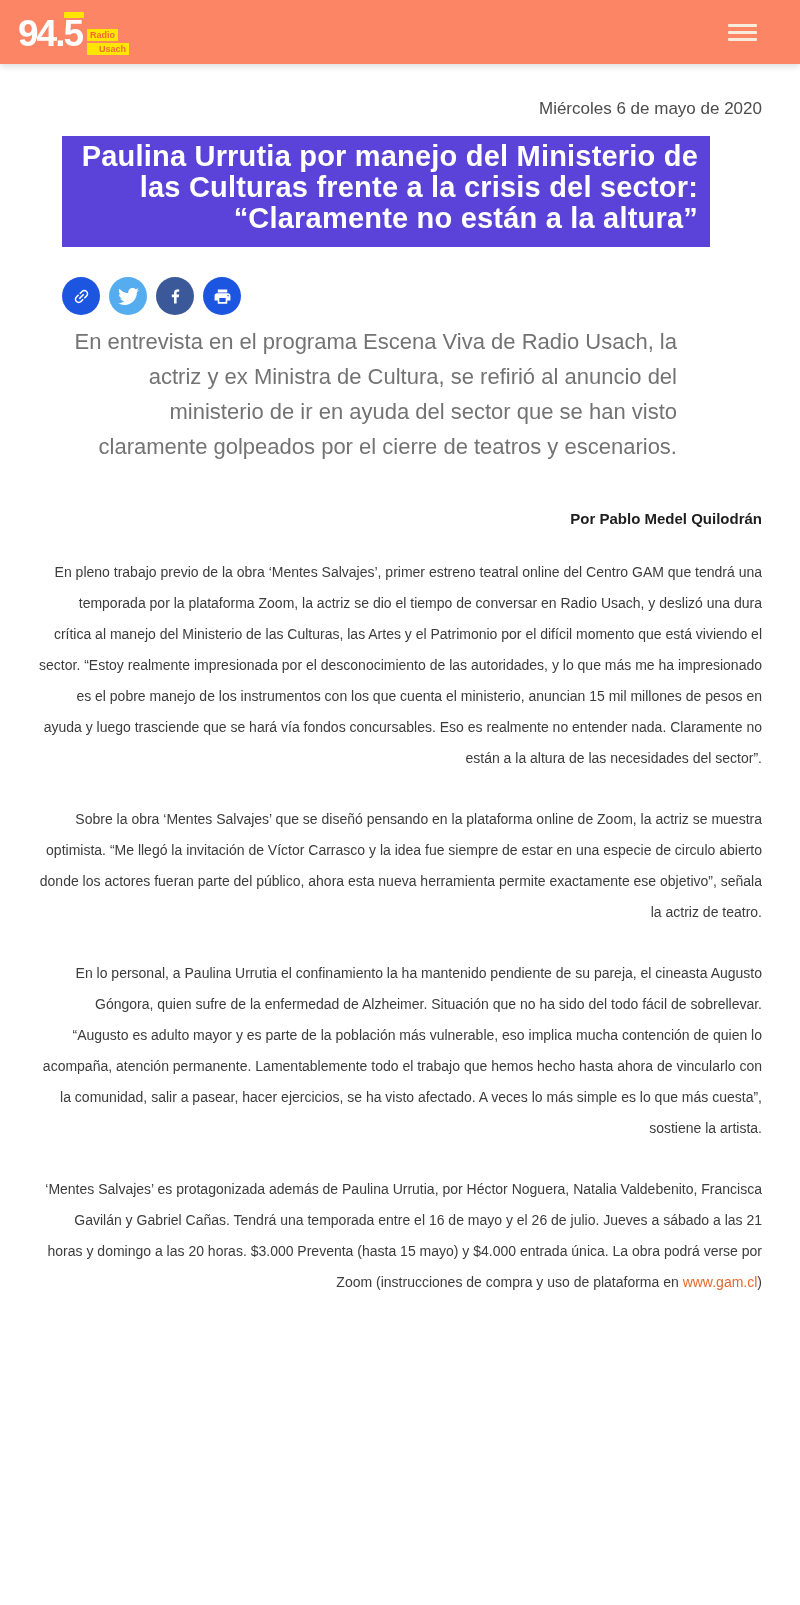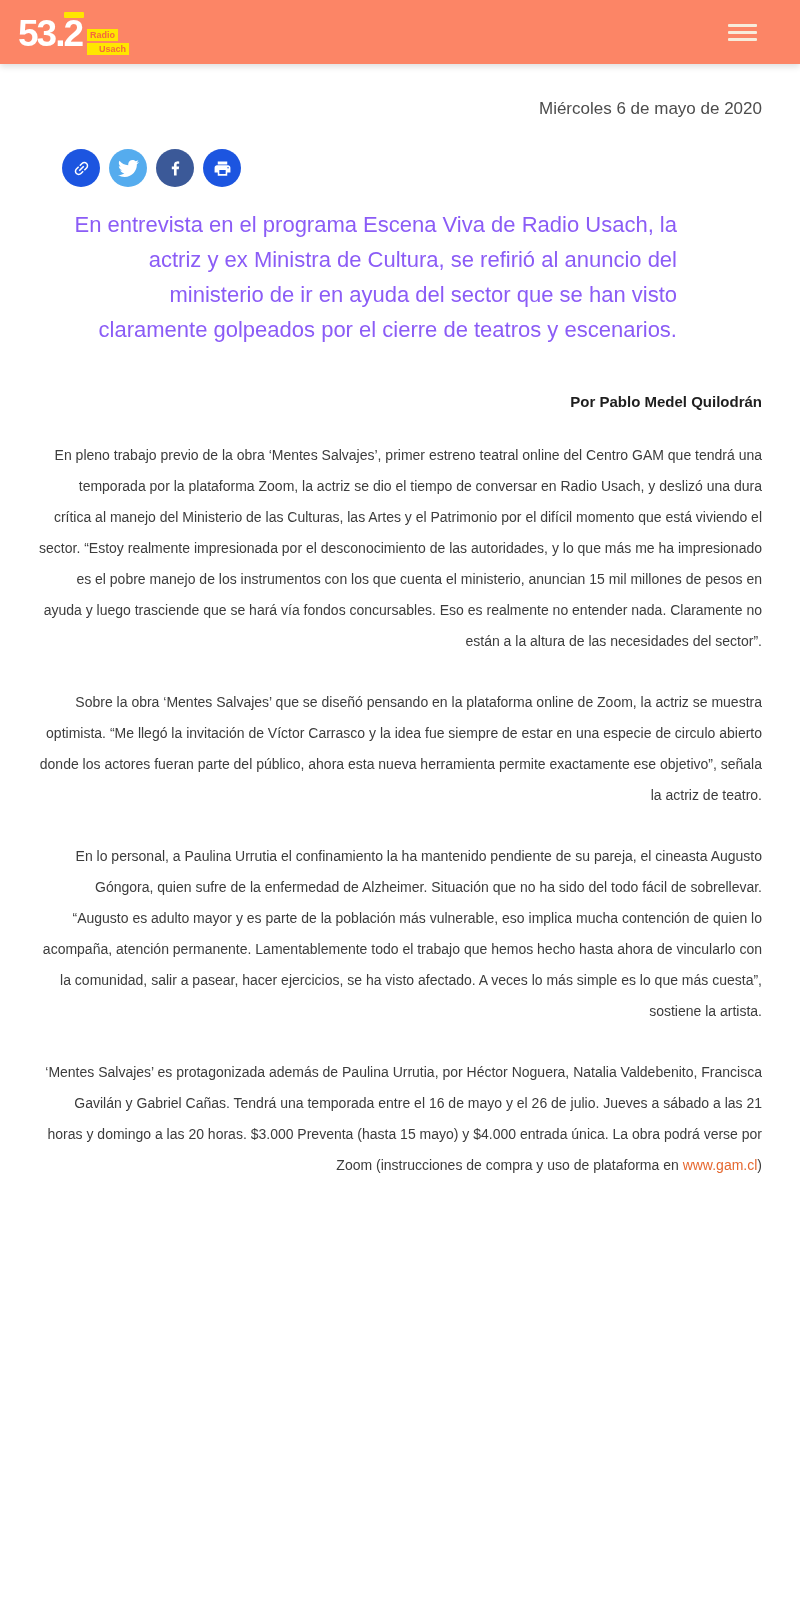--- a/index.html
+++ b/index.html
@@ -72,25 +72,25 @@
   .share-row { margin-top: 30px; display: flex; gap: 9px; }
   .share-btn {
     width: 38px; height: 38px; border-radius: 50%;
     border: none; padding: 0; cursor: pointer;
     display: flex; align-items: center; justify-content: center;
   }
   .share-btn svg { width: 19px; height: 19px; fill: #ffffff; display: block; }
   .share-btn .tw { width: 21px; height: 21px; }
 
   .lead {
-    margin: 20px 0 0;
+    margin: 9px 0 0;
     width: 615px;
     font-size: 22px;
     line-height: 35px;
-    color: #8b5cf6;
+    color: #737373;
   }
 
   .byline {
     margin: 46px 0 0;
     font-size: 15px;
     font-weight: bold;
     color: #1E1E1E;
   }
 
   .body-para {
@@ -102,40 +102,43 @@
   }
   .body-para a { text-decoration: none; color: #E5672F; }
 </style>
 </head>
 <body>
 
 <header class="site-header" style="background-color: rgb(252, 133, 102);">
   <div class="logo">
     <div class="logo-num-wrap">
       <span class="logo-accent" style="background-color: rgb(255, 230, 0);"></span>
-      <span class="logo-num">53.2</span>
+      <span class="logo-num">94.5</span>
     </div>
     <div class="logo-station">
       <span style="color: rgb(244, 105, 60);">Radio</span>
       <span style="color: rgb(244, 105, 60); padding-left: 12px;">Usach</span>
     </div>
   </div>
   <button class="hamburger">
     <span class="hamburger-icon">
       <span class="bar"></span>
       <span class="bar"></span>
       <span class="bar"></span>
     </span>
   </button>
 </header>
 
 <main class="content">
   <div class="article-head">
     <div class="article-date" style="color: rgb(76, 76, 76);">Miércoles 6 de mayo de 2020</div>
 
+    <div class="title-block" style="background-color: rgb(91, 66, 216);">
+      <h1>Paulina Urrutia por manejo del Ministerio de las Culturas frente a la crisis del sector: “Claramente no están a la altura”</h1>
+    </div>
 
     <div class="share-row">
       <button class="share-btn" style="background-color: rgb(28, 85, 224);">
         <svg viewBox="0 0 24 24">
           <g transform="rotate(-45 12 12)">
             <path d="M3.9 12c0-1.71 1.39-3.1 3.1-3.1h4V7H7c-2.76 0-5 2.24-5 5s2.24 5 5 5h4v-1.9H7c-1.71 0-3.1-1.39-3.1-3.1zM8 13h8v-2H8v2zm9-6h-4v1.9h4c1.71 0 3.1 1.39 3.1 3.1s-1.39 3.1-3.1 3.1h-4V17h4c2.76 0 5-2.24 5-5s-2.24-5-5-5z"></path>
           </g>
         </svg>
       </button>
       <button class="share-btn" style="background-color: rgb(85, 172, 238);">

